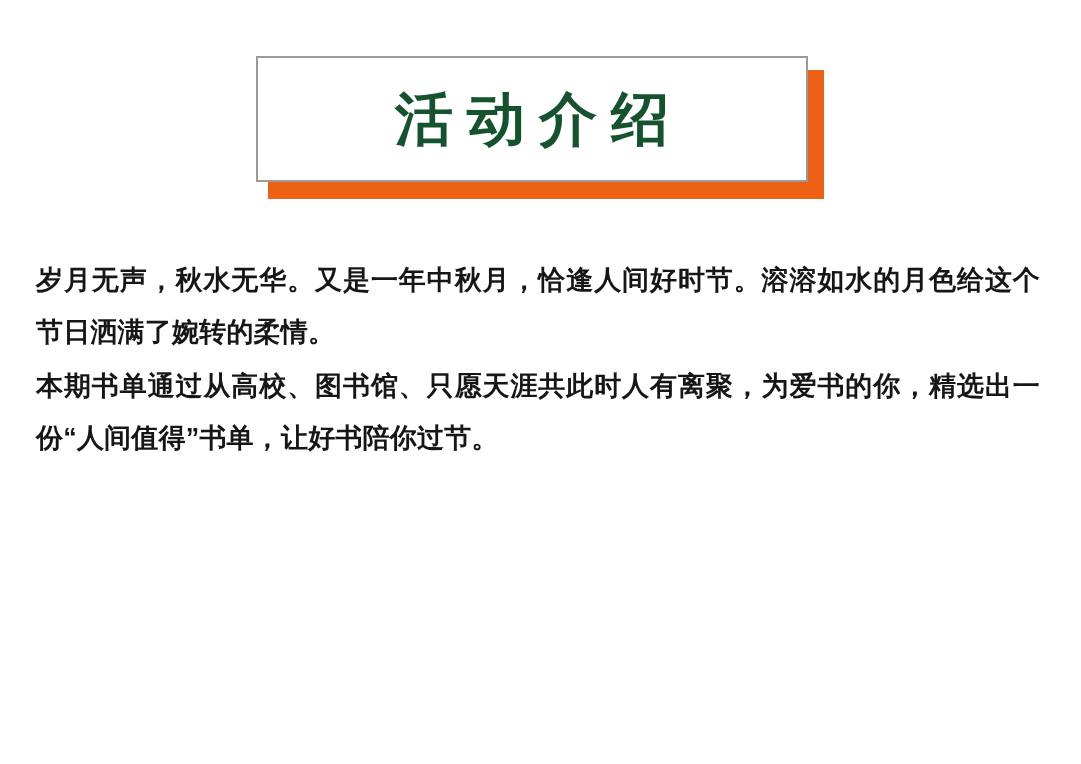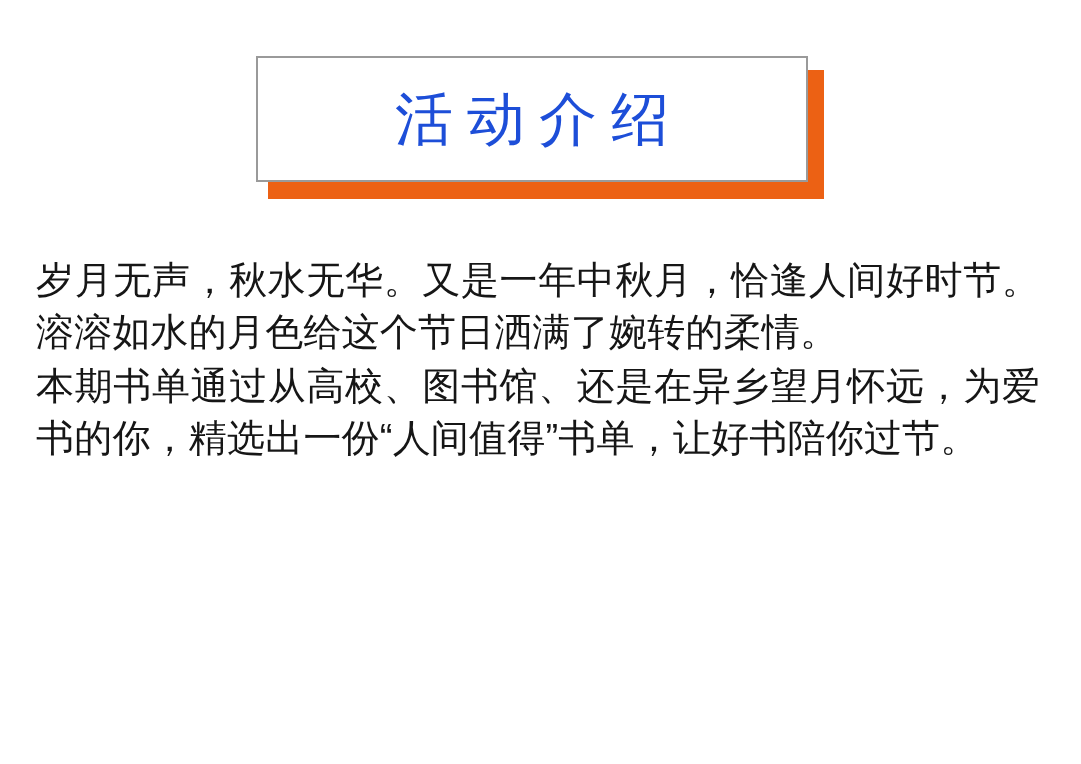--- a/index.html
+++ b/index.html
@@ -45,60 +45,60 @@
     height: 126px;
     background: #ffffff;
     border: 2px solid #9a9a9a;
     box-sizing: border-box;
     display: flex;
     align-items: center;
     justify-content: center;
   }
   .title-text {
     font-size: 58px;
-    font-weight: normal;
-    color: #1d4ed8;
+    font-weight: bold;
+    color: #14532d;
     letter-spacing: 14px;
     text-indent: 14px;
     line-height: 1;
     white-space: nowrap;
     font-family: "Liberation Sans", "DejaVu Sans", sans-serif;
   }
 
   
   .body-copy {
     position: absolute;
     left: 36px;
     top: 254px;
     width: 1012px;
   }
   .para {
-    font-size: 38px;
+    font-size: 27px;
     line-height: 52px;
     color: #161616;
     text-align: justify;
     text-justify: inter-ideograph;
     margin: 0 8px 0 0;
     letter-spacing: 0.2px;
-    font-weight: 400;
+    font-weight: 700;
   }
   .para + .para {
     margin-top: 2px;
   }
 </style>
 </head>
 <body>
 
 <div class="page">
 
   <div class="title-block">
     <div class="title-shadow"></div>
     <div class="title-frame">
       <div class="title-text">活动介绍</div>
     </div>
   </div>
 
   <div class="body-copy">
     <p class="para">岁月无声，秋水无华。又是一年中秋月，恰逢人间好时节。溶溶如水的月色给这个节日洒满了婉转的柔情。</p>
-    <p class="para">本期书单通过从高校、图书馆、还是在异乡望月怀远，为爱书的你，精选出一份“人间值得”书单，让好书陪你过节。</p>
+    <p class="para">本期书单通过从高校、图书馆、只愿天涯共此时人有离聚，为爱书的你，精选出一份“人间值得”书单，让好书陪你过节。</p>
   </div>
 
 </div>
 
 </body></html>

